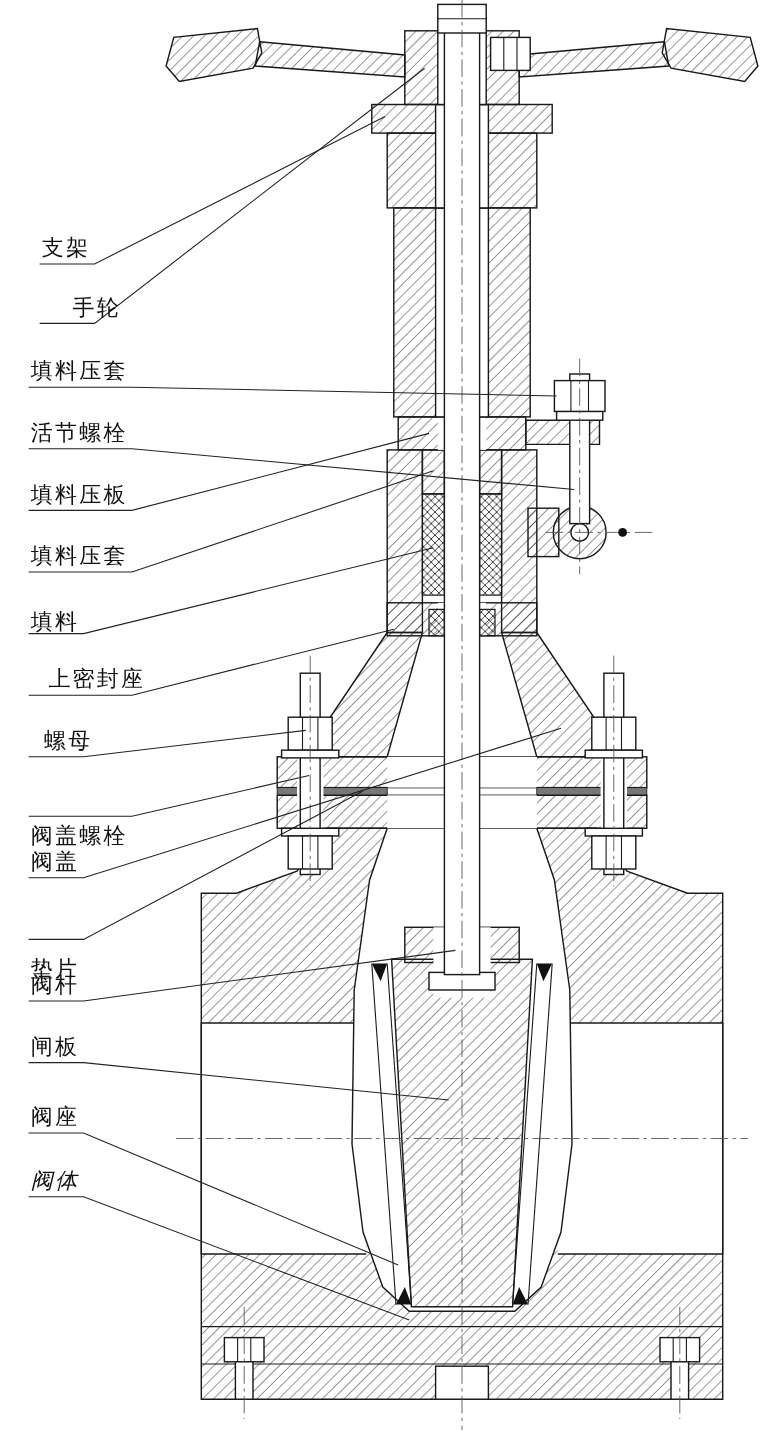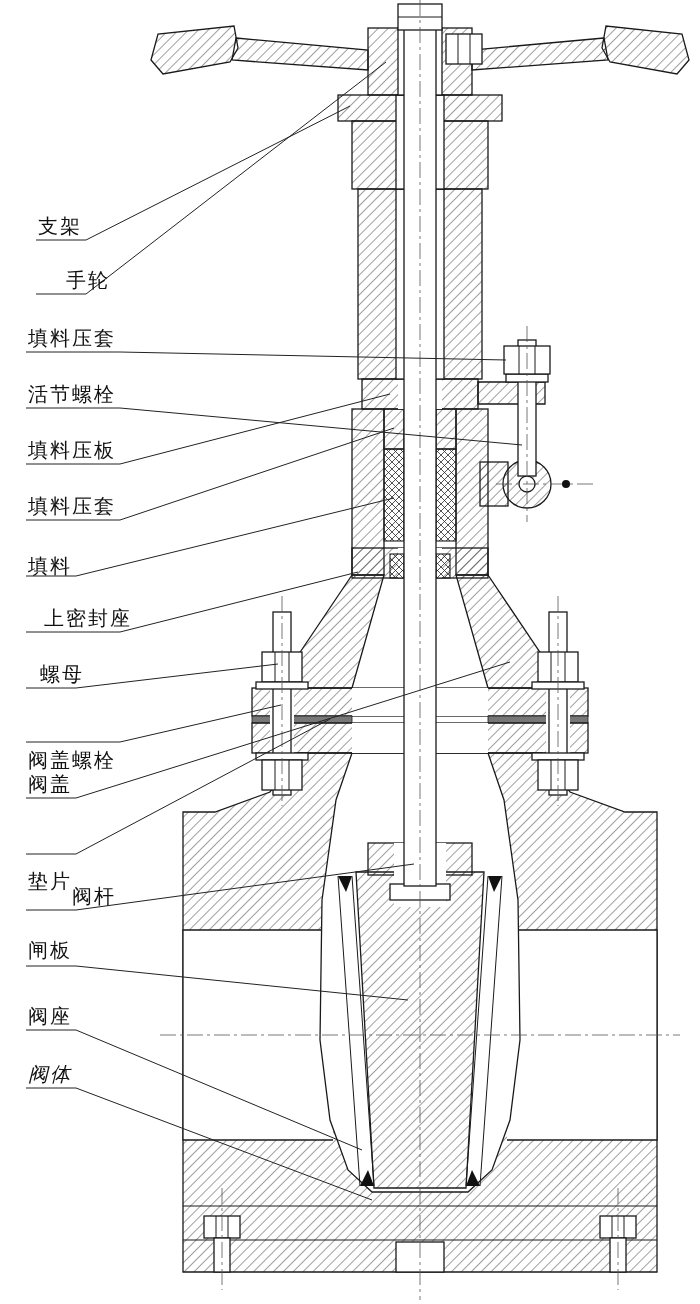--- a/index.html
+++ b/index.html
@@ -202,19 +202,19 @@
       <div class="lbl" style="left: 28px; top: 326px;">填料压套</div>
       <div class="lbl" style="left: 28px; top: 382px; text-align: center;">活节螺栓</div>
       <div class="lbl" style="left: 28px; top: 438px;">填料压板</div>
       <div class="lbl" style="left: 28px; top: 494px;">填料压套</div>
       <div class="lbl" style="left: 28px; top: 554px;">填料</div>
       <div class="lbl" style="left: 44px; top: 606px;">上密封座</div>
       <div class="lbl" style="left: 40px; top: 662px;">螺母</div>
       <div class="lbl" style="left: 28px; top: 716px; margin-top: 32px;">阀盖螺栓</div>
       <div class="lbl" style="left: 28px; top: 772px;">阀盖</div>
       <div class="lbl" style="left: 28px; top: 869px;">垫片</div>
-      <div class="lbl" style="left: 28px; top: 884px; margin-left: 44px;">阀杆</div>
-      <div class="lbl" style="left: 28px; top: 940px; font-family: Liberation Mono, monospace;">闸板</div>
+      <div class="lbl" style="left: 28px; top: 884px;">阀杆</div>
+      <div class="lbl" style="left: 28px; top: 940px;">闸板</div>
       <div class="lbl" style="left: 28px; top: 1004px;">阀座</div>
       <div class="lbl" style="left: 28px; top: 1062px; font-style: italic;">阀体</div>
     </div>
 
 </div>
 
 </body></html>

